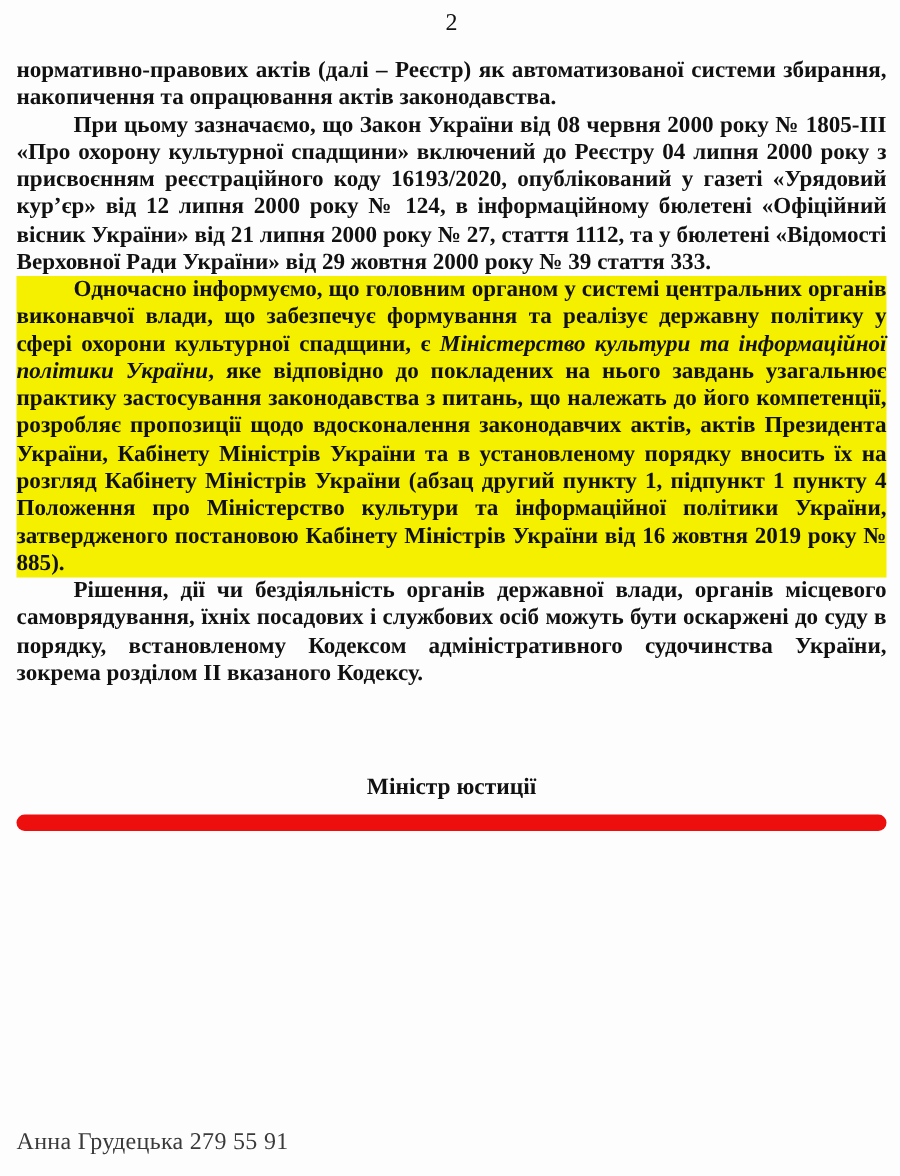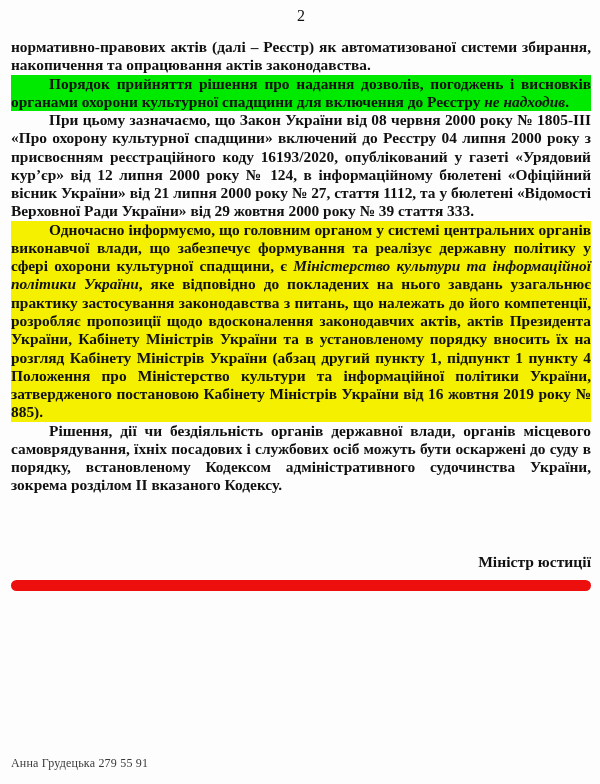--- a/index.html
+++ b/index.html
@@ -33,52 +33,51 @@
     text-align:justify;
     text-indent:38px;
   }
   .para.no-indent{text-indent:0;}
   .hl-green{background:var(--highlight-green);}
   .hl-yellow{background:var(--highlight-yellow);}
   .hl-pink{background:var(--highlight-pink);}
   .signature-row{
     margin-top:57px;
     display:flex;
-    justify-content:flex-end;
+    justify-content:center;
     align-items:baseline;
     font-size:15.6px;
     font-weight:bold;
     line-height:19px;
   }
   .red-marker-line{
     margin-top:9px;
     height:11px;
     width:100%;
     border-radius:6px;
     background:var(--signature-line-red);
   }
   .footer-contact{
     position:absolute;
     left:11px;
     bottom:13px;
-    font-size:12px;
+    font-size:16px;
     color:#3a3a3a;
     letter-spacing:.2px;
   }
 </style>
 </head>
 <body>
 
 <div class="page">
 
   <div class="page-number">2</div>
 
   <div class="doc-body">
     <p class="para no-indent"><span>нормативно-правових актів (далі – Реєстр) як автоматизованої системи збирання, накопичення та опрацювання актів законодавства.</span></p>
-    <p class="para hl-green"><span>Порядок прийняття рішення про надання дозволів, погоджень і висновків органами охорони культурної спадщини для включення до Реєстру </span><span style="font-style: italic;">не надходив</span><span>.</span></p>
     <p class="para"><span>При цьому зазначаємо, що Закон України від 08 червня 2000 року № 1805-III «Про охорону культурної спадщини» включений до Реєстру 04 липня 2000 року з присвоєнням реєстраційного коду 16193/2020, опублікований у газеті «Урядовий кур’єр» від 12 липня 2000 року № 124, в інформаційному бюлетені «Офіційний вісник України» від 21 липня 2000 року № 27, стаття 1112, та у бюлетені «Відомості Верховної Ради України» від 29 жовтня 2000 року № 39 стаття 333.</span></p>
     <p class="para hl-yellow"><span>Одночасно інформуємо, що головним органом у системі центральних органів виконавчої влади, що забезпечує формування та реалізує державну політику у сфері охорони культурної спадщини, є </span><span style="font-style: italic;">Міністерство культури та інформаційної політики України</span><span>, яке відповідно до покладених на нього завдань узагальнює практику застосування законодавства з питань, що належать до його компетенції, розробляє пропозиції щодо вдосконалення законодавчих актів, актів Президента України, Кабінету Міністрів України та в установленому порядку вносить їх на розгляд Кабінету Міністрів України (абзац другий пункту 1, підпункт 1 пункту 4 Положення про Міністерство культури та інформаційної політики України, затвердженого постановою Кабінету Міністрів України від 16 жовтня 2019 року № 885).</span></p>
     <p class="para"><span>Рішення, дії чи бездіяльність органів державної влади, органів місцевого самоврядування, їхніх посадових і службових осіб можуть бути оскаржені до суду в порядку, встановленому Кодексом адміністративного судочинства України, зокрема розділом II вказаного Кодексу.</span></p>
   </div>
 
   <div class="signature-row">
     <span>Міністр юстиції</span>
   </div>
 
   <div class="red-marker-line"></div>

